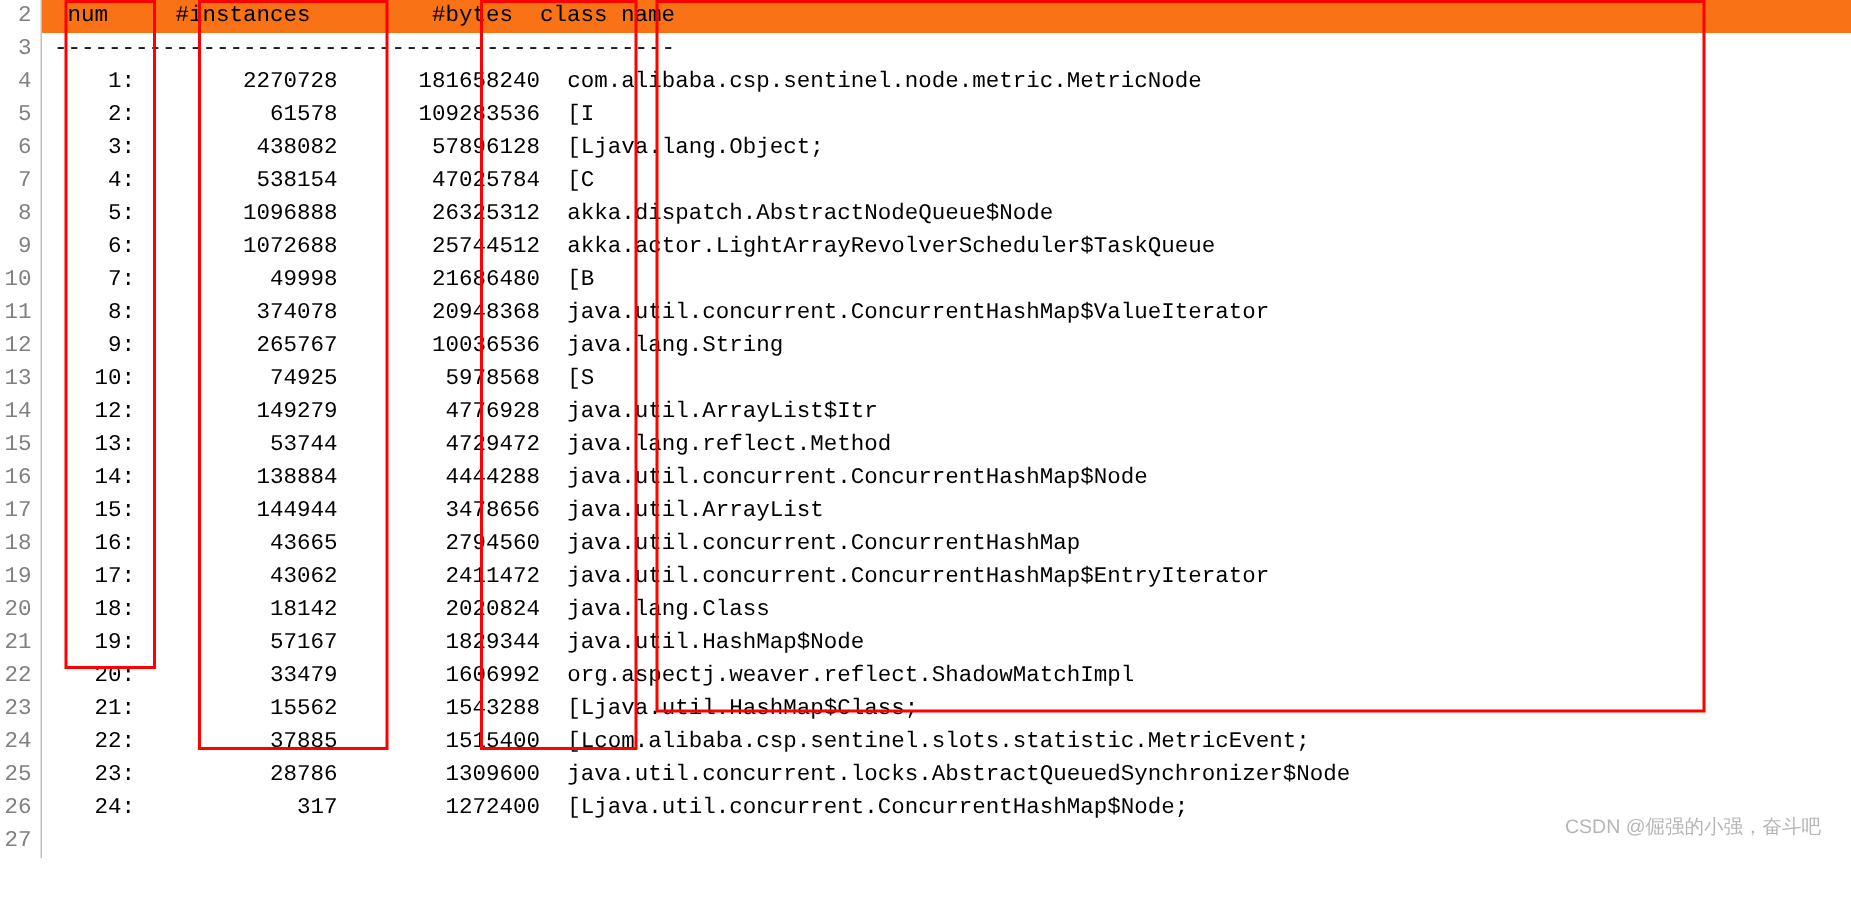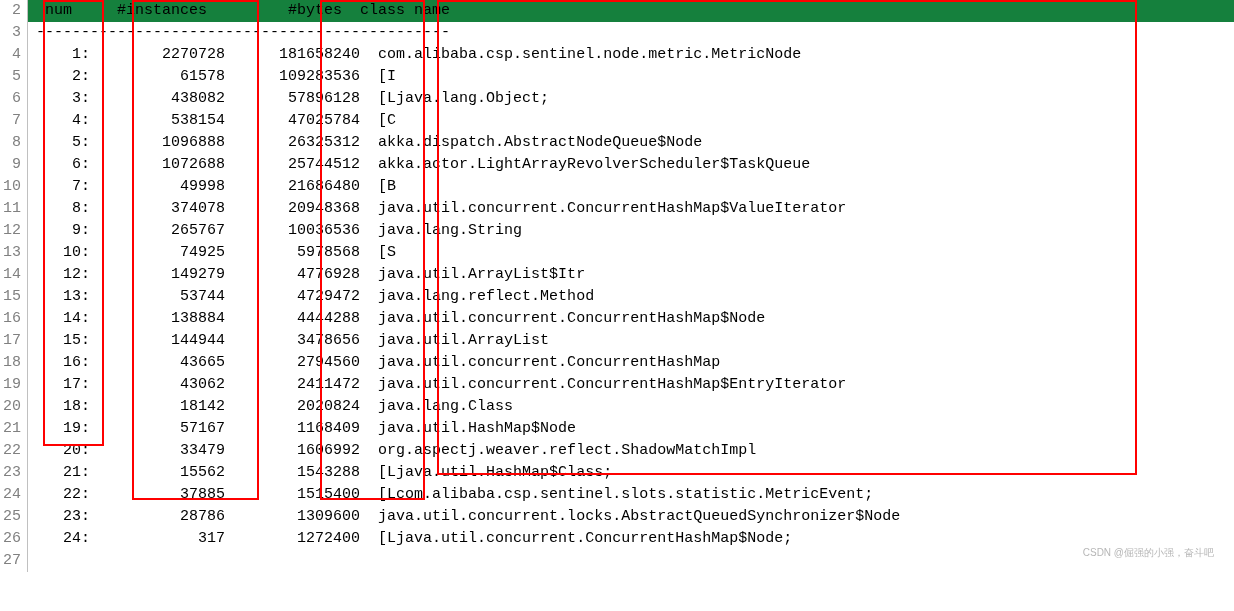--- a/index.html
+++ b/index.html
@@ -30,39 +30,39 @@
     flex: 1;
     position: relative;
   }
   .line {
     height: 22px;
     line-height: 22px;
     white-space: pre;
     padding-left: 8px;
   }
   .hl {
-    background: #15803d;
+    background: #f97316;
   }
   
   .box {
     position: absolute;
     border: 2px solid #ff0000;
     pointer-events: none;
   }
   .box.num   { left: 43px;  top: 0px;  width: 61px;  height: 446px; }
   .box.inst  { left: 132px; top: 0px;  width: 127px; height: 500px; }
   .box.bytes { left: 320px; top: 0px;  width: 105px; height: 500px; }
   .box.cls   { left: 437px; top: 0px;  width: 700px; height: 475px; }
   .watermark {
     position: absolute;
     right: 20px;
     bottom: 12px;
     color: rgba(120,120,120,0.55);
     font-family: sans-serif;
-    font-size: 10px;
+    font-size: 13px;
     pointer-events: none;
   }
 </style>
 </head>
 <body>
 
 <div class="editor">
   <div class="gutter" id="gutter">
       <div class="ln">2</div>
       <div class="ln">3</div>
@@ -104,21 +104,21 @@
       <div class="line"><span>    8:</span><span>         374078</span><span>       20948368</span>  <span>java.util.concurrent.ConcurrentHashMap$ValueIterator</span></div>
       <div class="line"><span>    9:</span><span>         265767</span><span>       10036536</span>  <span>java.lang.String</span></div>
       <div class="line"><span>   10:</span><span>          74925</span><span>        5978568</span>  <span>[S</span></div>
       <div class="line"><span>   12:</span><span>         149279</span><span>        4776928</span>  <span>java.util.ArrayList$Itr</span></div>
       <div class="line"><span>   13:</span><span>          53744</span><span>        4729472</span>  <span>java.lang.reflect.Method</span></div>
       <div class="line"><span>   14:</span><span>         138884</span><span>        4444288</span>  <span>java.util.concurrent.ConcurrentHashMap$Node</span></div>
       <div class="line"><span>   15:</span><span>         144944</span><span>        3478656</span>  <span>java.util.ArrayList</span></div>
       <div class="line"><span>   16:</span><span>          43665</span><span>        2794560</span>  <span>java.util.concurrent.ConcurrentHashMap</span></div>
       <div class="line"><span>   17:</span><span>          43062</span><span>        2411472</span>  <span>java.util.concurrent.ConcurrentHashMap$EntryIterator</span></div>
       <div class="line"><span>   18:</span><span>          18142</span><span>        2020824</span>  <span>java.lang.Class</span></div>
-      <div class="line"><span>   19:</span><span>          57167</span><span>        1168409</span>  <span>java.util.HashMap$Node</span></div>
+      <div class="line"><span>   19:</span><span>          57167</span><span>        1829344</span>  <span>java.util.HashMap$Node</span></div>
       <div class="line"><span>   20:</span><span>          33479</span><span>        1606992</span>  <span>org.aspectj.weaver.reflect.ShadowMatchImpl</span></div>
       <div class="line"><span>   21:</span><span>          15562</span><span>        1543288</span>  <span>[Ljava.util.HashMap$Class;</span></div>
       <div class="line"><span>   22:</span><span>          37885</span><span>        1515400</span>  <span>[Lcom.alibaba.csp.sentinel.slots.statistic.MetricEvent;</span></div>
       <div class="line"><span>   23:</span><span>          28786</span><span>        1309600</span>  <span>java.util.concurrent.locks.AbstractQueuedSynchronizer$Node</span></div>
       <div class="line"><span>   24:</span><span>            317</span><span>        1272400</span>  <span>[Ljava.util.concurrent.ConcurrentHashMap$Node;</span></div>
     </div>
 </div>
 
 <div class="box num"></div>
 <div class="box inst"></div>

